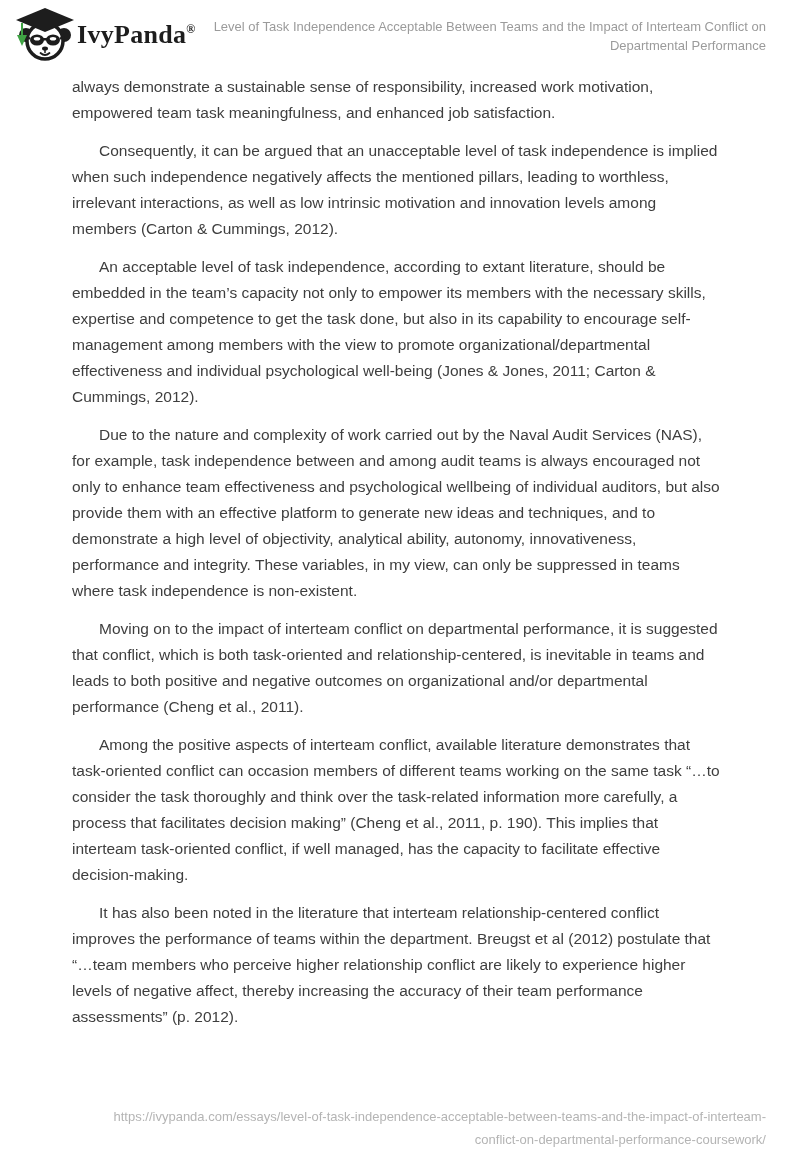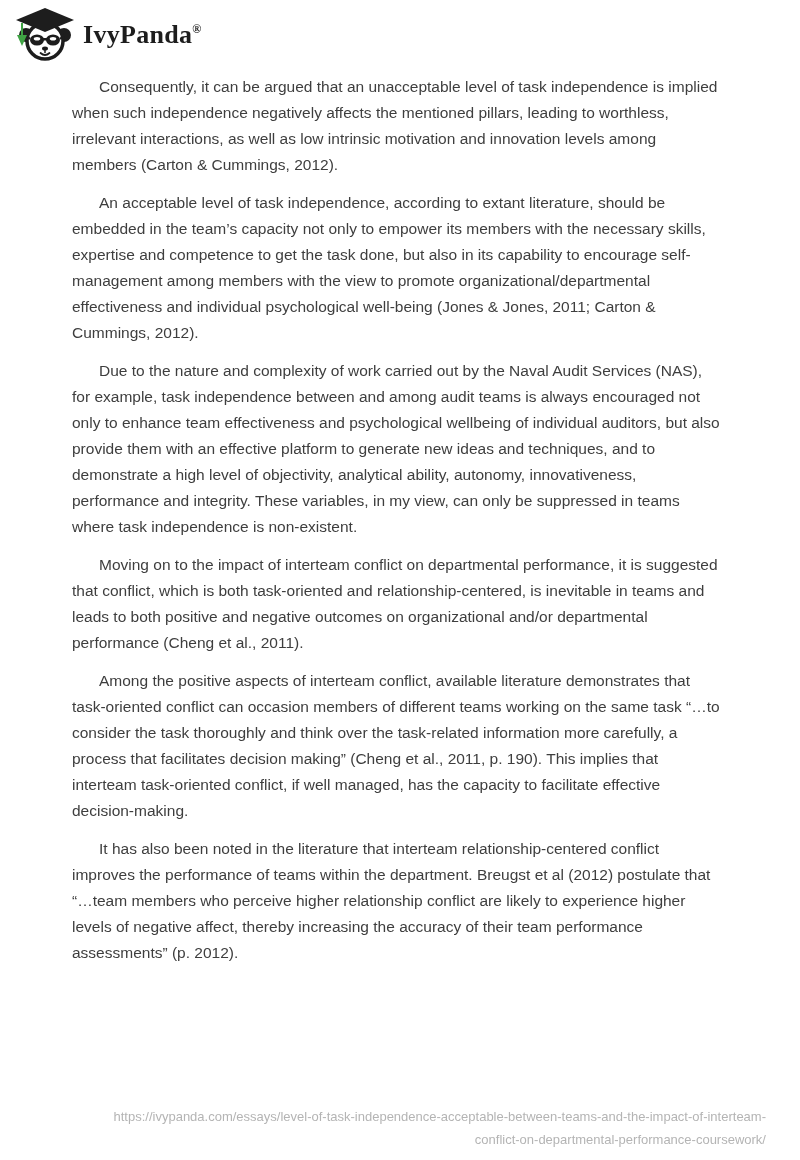--- a/index.html
+++ b/index.html
@@ -26,21 +26,21 @@
     top: 7px;
     left: 14px;
     right: 34px;
     display: flex;
     justify-content: space-between;
     align-items: flex-start;
   }
   .brand {
     display: flex;
     align-items: center;
-    gap: 7px;
+    gap: 1px;
   }
   .brand svg {
     display: block;
   }
   .brand-name {
     font-family: "Liberation Serif", serif;
     font-weight: 700;
     font-size: 26px;
     color: #1d1d1d;
     letter-spacing: 0.3px;
@@ -120,23 +120,25 @@
           <path d="M53 92 Q62 100 71 92" fill="none" stroke="#1d1d1d" stroke-width="3.5" stroke-linecap="round"></path>
 
           <polygon points="62,2 120,26 62,50 4,26" fill="#1d1d1d"></polygon>
 
           <line x1="16" y1="32" x2="16" y2="62" stroke="#3fa344" stroke-width="4"></line>
           <polygon points="6,56 26,56 16,78" fill="#3fa344"></polygon>
         </svg>
       </span>
       <div class="brand-name"><span>IvyPanda</span><sup>®</sup></div>
     </div>
+    <div class="header-title">Level of Task Independence Acceptable Between Teams and the Impact of Interteam Conflict on Departmental Performance</div>
   </header>
 
   <main class="essay-body">
+    <p class="continued">always demonstrate a sustainable sense of responsibility, increased work motivation, empowered team task meaningfulness, and enhanced job satisfaction.</p>
     <p>Consequently, it can be argued that an unacceptable level of task independence is implied when such independence negatively affects the mentioned pillars, leading to worthless, irrelevant interactions, as well as low intrinsic motivation and innovation levels among members (Carton &amp; Cummings, 2012).</p>
     <p>An acceptable level of task independence, according to extant literature, should be embedded in the team’s capacity not only to empower its members with the necessary skills, expertise and competence to get the task done, but also in its capability to encourage self-management among members with the view to promote organizational/departmental effectiveness and individual psychological well-being (Jones &amp; Jones, 2011; Carton &amp; Cummings, 2012).</p>
     <p>Due to the nature and complexity of work carried out by the Naval Audit Services (NAS), for example, task independence between and among audit teams is always encouraged not only to enhance team effectiveness and psychological wellbeing of individual auditors, but also provide them with an effective platform to generate new ideas and techniques, and to demonstrate a high level of objectivity, analytical ability, autonomy, innovativeness, performance and integrity. These variables, in my view, can only be suppressed in teams where task independence is non-existent.</p>
     <p>Moving on to the impact of interteam conflict on departmental performance, it is suggested that conflict, which is both task-oriented and relationship-centered, is inevitable in teams and leads to both positive and negative outcomes on organizational and/or departmental performance (Cheng et al., 2011).</p>
     <p>Among the positive aspects of interteam conflict, available literature demonstrates that task-oriented conflict can occasion members of different teams working on the same task “…to consider the task thoroughly and think over the task-related information more carefully, a process that facilitates decision making” (Cheng et al., 2011, p. 190). This implies that interteam task-oriented conflict, if well managed, has the capacity to facilitate effective decision-making.</p>
     <p>It has also been noted in the literature that interteam relationship-centered conflict improves the performance of teams within the department. Breugst et al (2012) postulate that “…team members who perceive higher relationship conflict are likely to experience higher levels of negative affect, thereby increasing the accuracy of their team performance assessments” (p. 2012).</p>
   </main>
 
   <footer class="page-footer">
     <span>https://ivypanda.com/essays/level-of-task-independence-acceptable-between-teams-and-the-impact-of-interteam-conflict-on-departmental-performance-coursework/</span>

